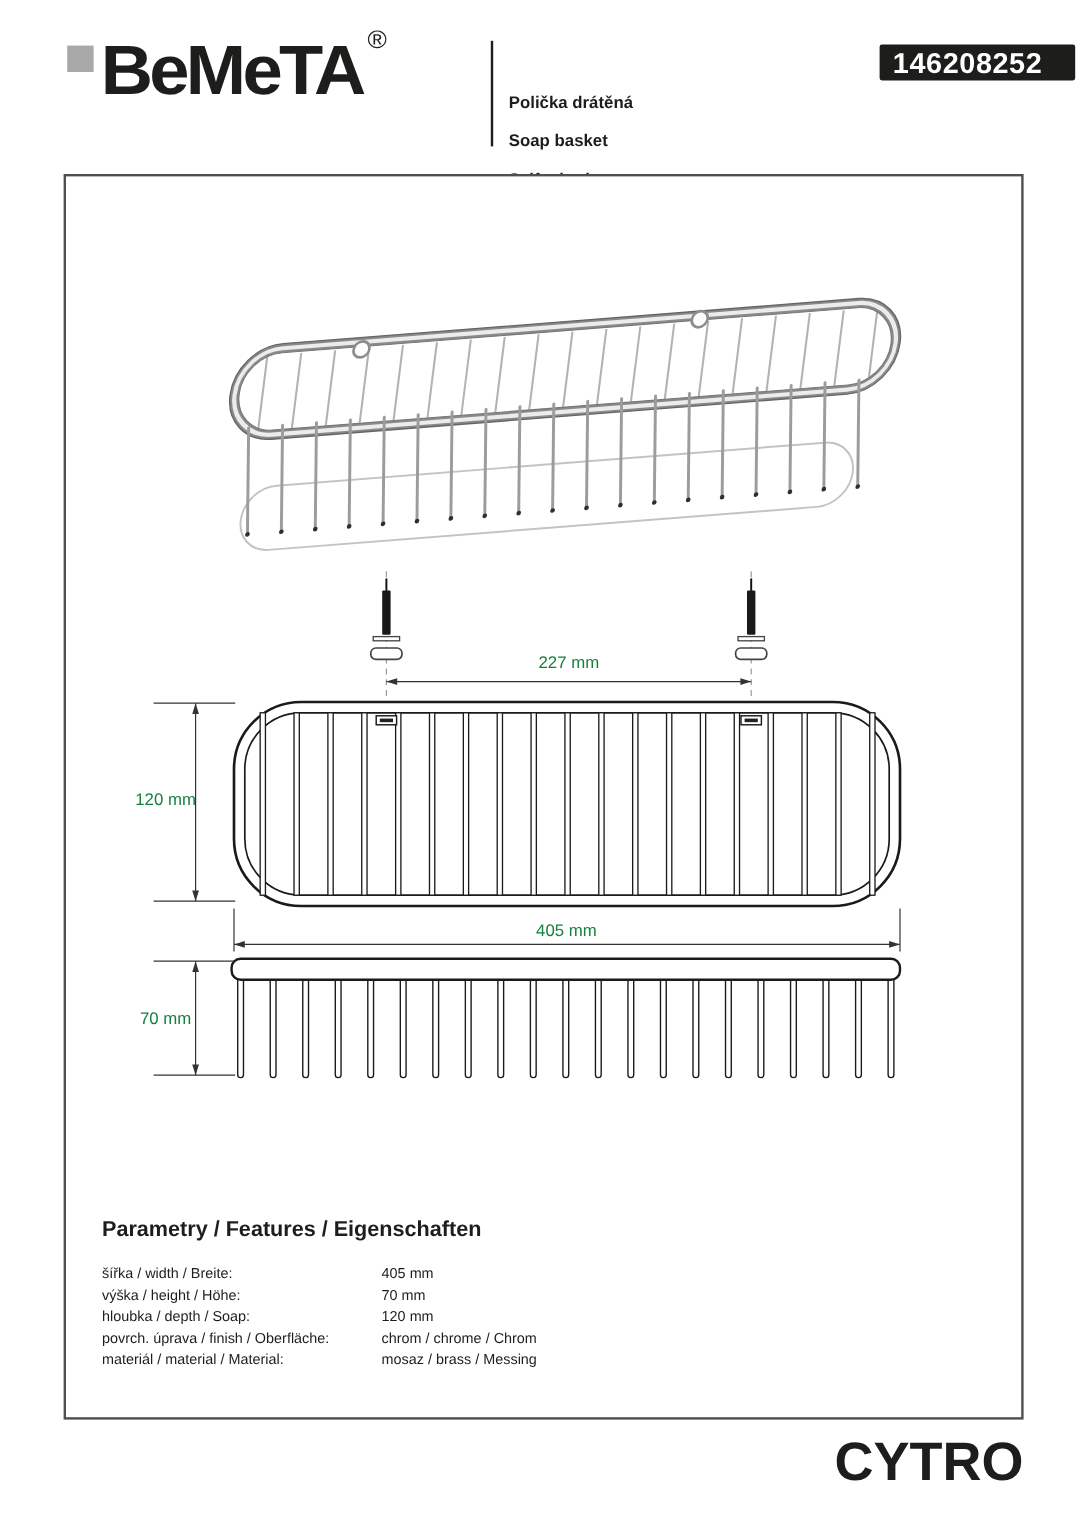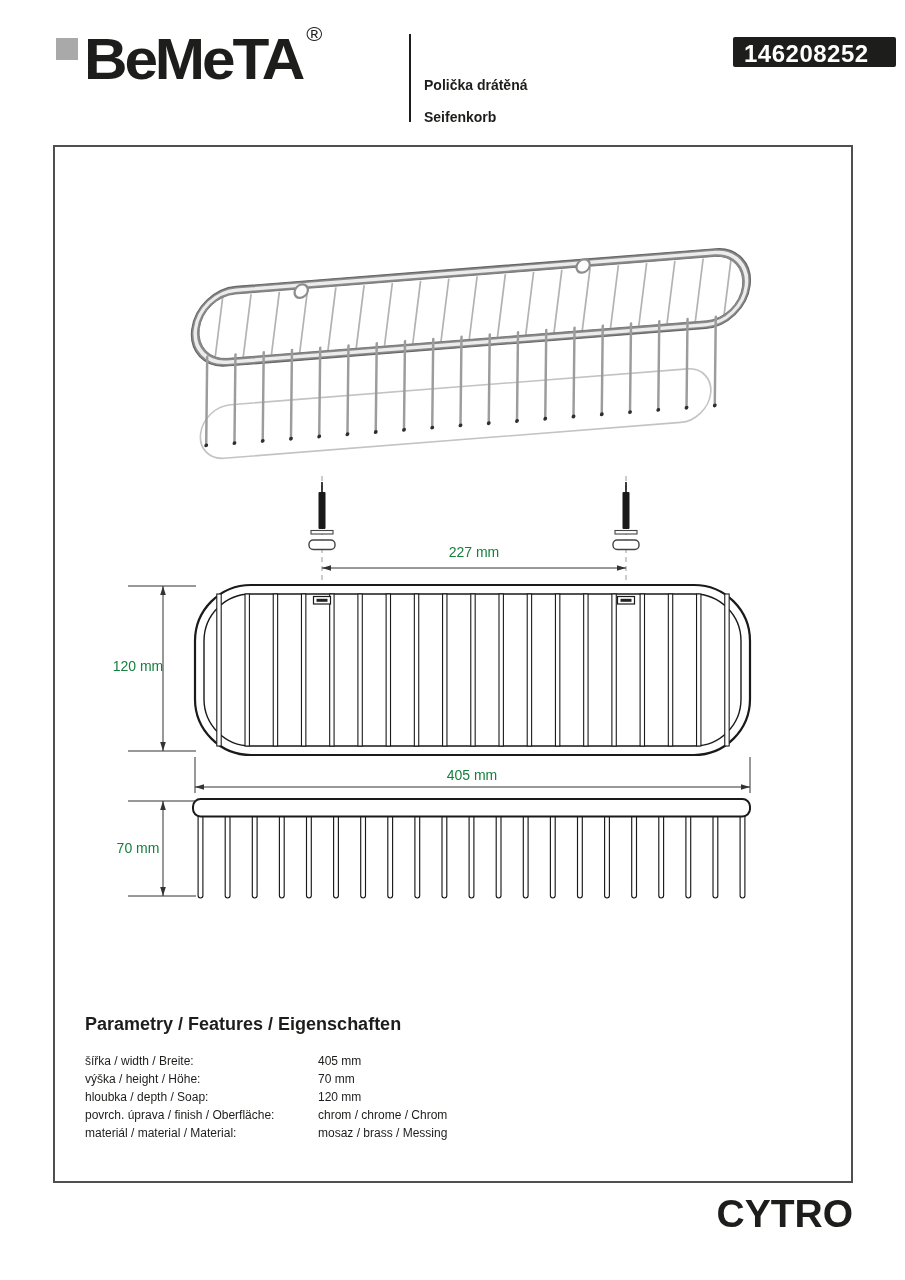--- a/index.html
+++ b/index.html
@@ -25,33 +25,34 @@
   .drawing-svg{position:absolute;left:0;top:0;width:905px;height:1280px;z-index:1;}
   .dim-label{position:absolute;z-index:2;font-size:14px;color:#15803d;white-space:nowrap;
              transform:translate(-50%,-50%);}
 
   
   .params-title{position:absolute;left:85px;top:1014px;font-size:18px;font-weight:700;z-index:2;}
   .params-table{position:absolute;left:85px;top:1052px;z-index:2;font-size:12px;line-height:18px;}
   .param-row{display:grid;grid-template-columns:233px auto;}
 
   
-  .series-name{position:absolute;right:52px;top:1192px;font-size:39px;font-weight:700;
+  .series-name{position:absolute;right:52px;top:1192px;font-size:45px;font-weight:700;
                letter-spacing:0px;color:#1d1d1b;z-index:2;}
 </style>
 </head>
 <body>
 
 <div class="page">
 
   <div class="brand-square"></div>
   <div class="brand"><span>BeMeTA</span><span class="reg">®</span></div>
   <div class="header-divider"></div>
   <div class="product-names">
     <div>Polička drátěná</div>
+    <div>Soap basket</div>
     <div>Seifenkorb</div>
   </div>
   <div class="code-badge">146208252</div>
 
   <div class="main-box"></div>
 
   <svg class="drawing-svg" viewBox="0 0 905 1280" xmlns="http://www.w3.org/2000/svg">
 
     <g transform="matrix(1.02,-0.08,-0.1286,1.029,200,293)">
 

